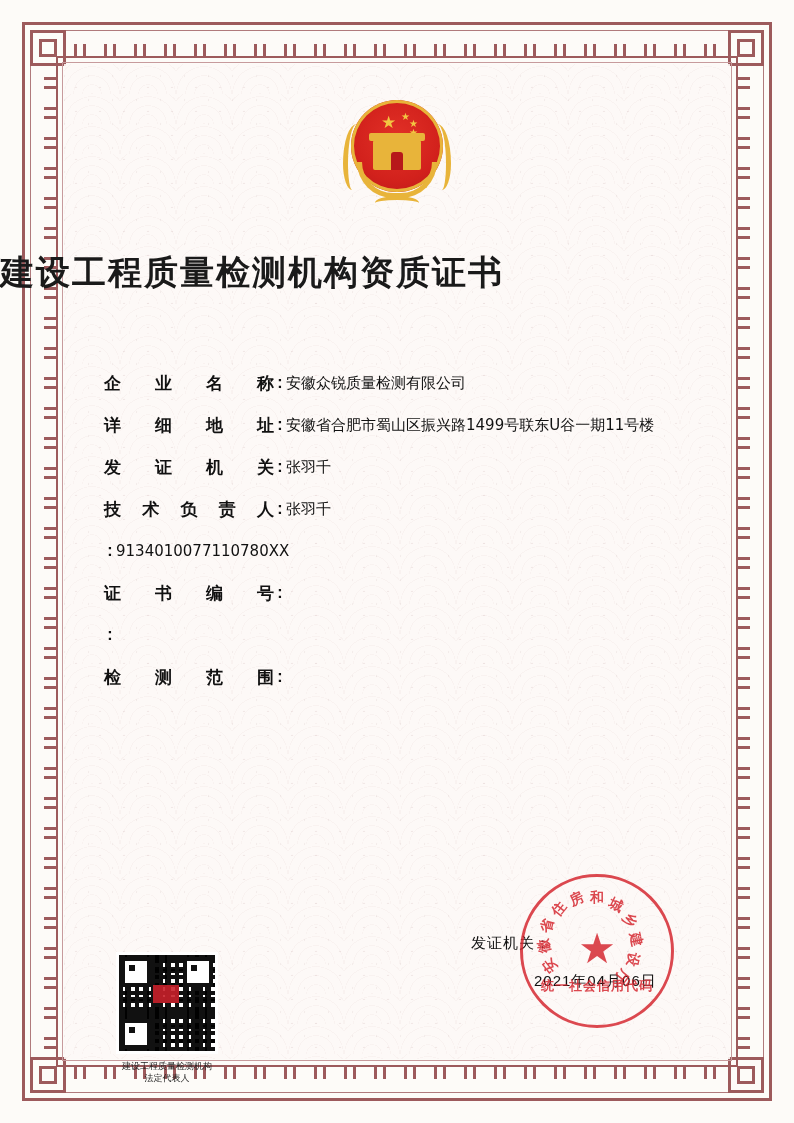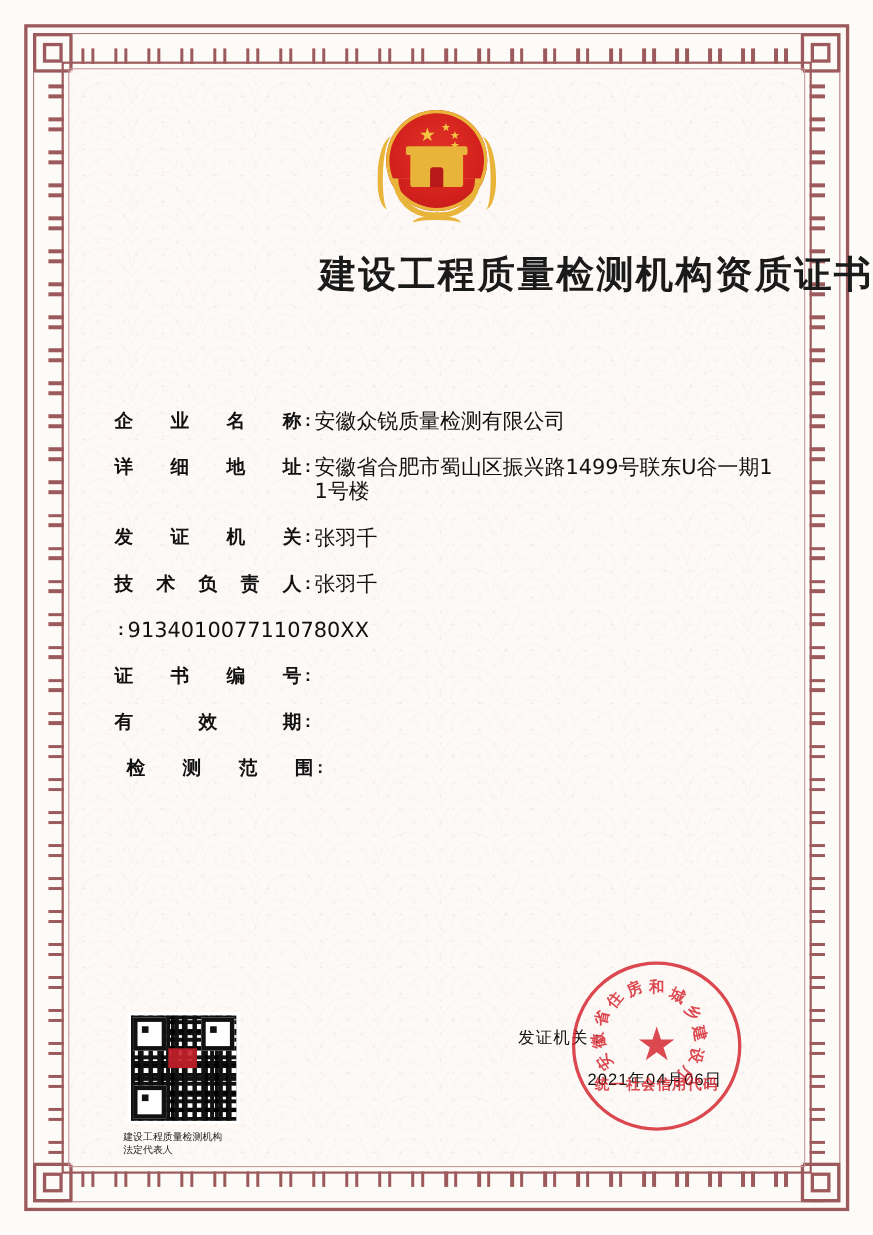--- a/index.html
+++ b/index.html
@@ -199,22 +199,22 @@
     left: 38px; bottom: 4px;
     width: 44px; height: 10px;
     border-top: 4px solid #e8b43a;
     border-radius: 50%;
   }
 
   
   .title {
     position: absolute;
     left: 0; right: 0;
-    top: 227px;
-    text-align: right;
+    top: 250px;
+    text-align: left;
     font-family: "DejaVu Sans", "Liberation Sans", sans-serif;
     font-size: 34px;
     font-weight: bold;
     letter-spacing: 2px;
     color: #1a1a1a;
   }
 
   
   .fields {
     position: absolute;
@@ -242,34 +242,35 @@
     flex: 0 0 12px;
     font-size: 16px;
     font-weight: bold;
     line-height: 22px;
     text-align: center;
     color: #111;
   }
   .field-value {
     flex: 1 1 auto;
     font-family: "DejaVu Sans", "Liberation Sans", sans-serif;
-    font-size: 19px;
+    font-size: 15px;
     color: #111;
     line-height: 22px;
     word-break: break-all;
   }
   .field-row.scope .field-value { line-height: 20px; }
-  .field-row.scope { margin-bottom: 0; margin-left: 11px; }
+  .field-row.scope { margin-bottom: 0; }
 
   
   .qr-block {
     position: absolute;
     left: 112px;
-    top: 920px;
+    top: 952px;
     width: 110px;
+    text-align: center;
   }
   .qr {
     width: 96px;
     height: 96px;
     margin: 0 auto;
     background-color: #ffffff;
     background-image:
       repeating-linear-gradient(90deg, #111 0 4px, transparent 4px 8px),
       repeating-linear-gradient(0deg, #111 0 4px, transparent 4px 8px),
       repeating-linear-gradient(90deg, transparent 0 6px, #111 6px 10px),
@@ -445,21 +446,20 @@
       <div class="field-colon">:</div>
       <div class="field-value">9134010077110780XX</div>
     </div>
 
     <div class="field-row">
       <div class="field-label">证书编号</div>
       <div class="field-colon">:</div>
     </div>
 
     <div class="field-row">
-      <div class="field-label">有效期</div>
       <div class="field-colon">:</div>
     </div>
 
     <div class="field-row scope">
       <div class="field-label">检测范围</div>
       <div class="field-colon">:</div>
     </div>
 
   </div>
 

